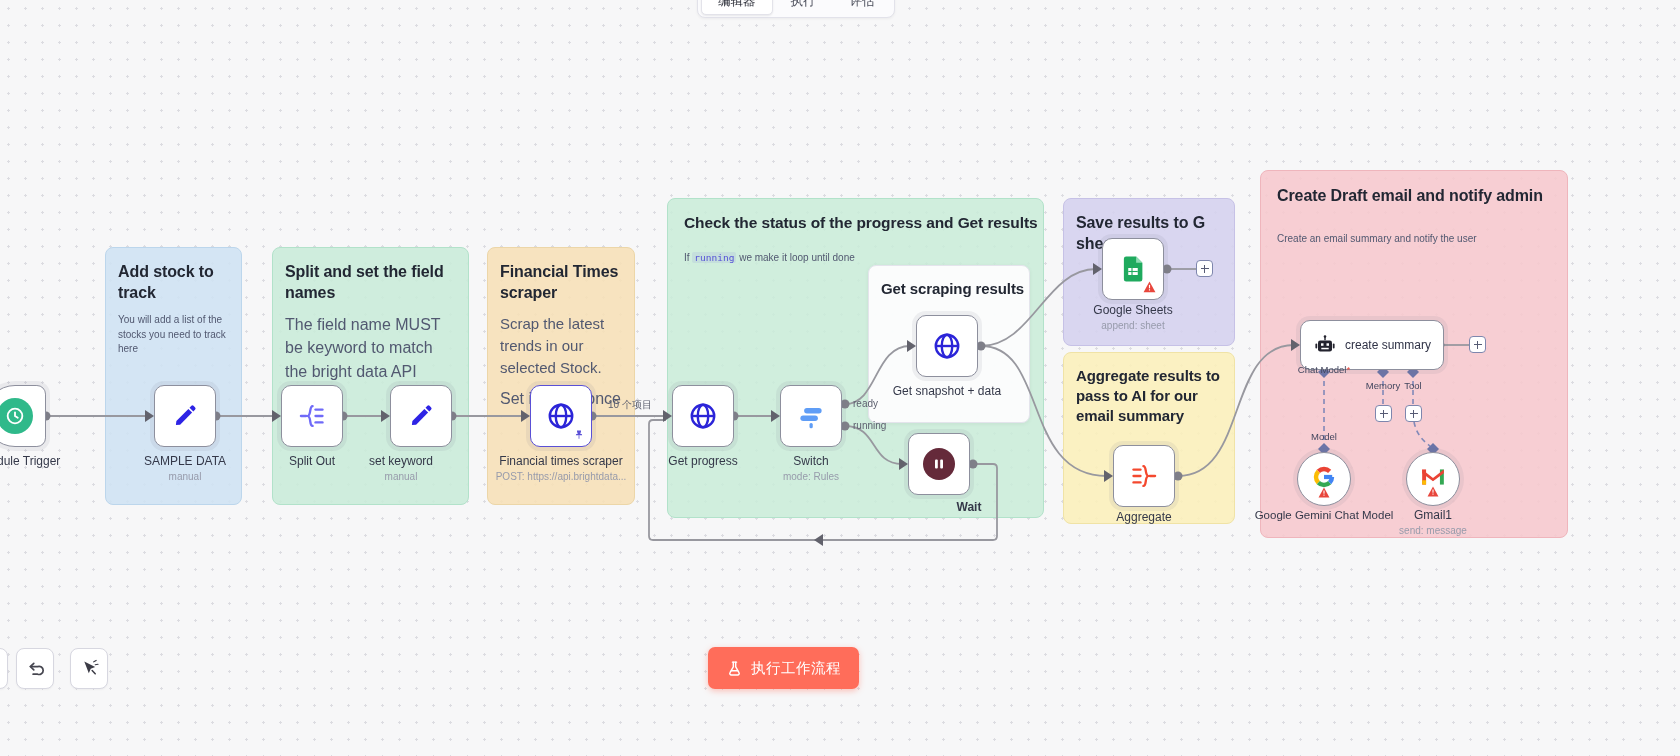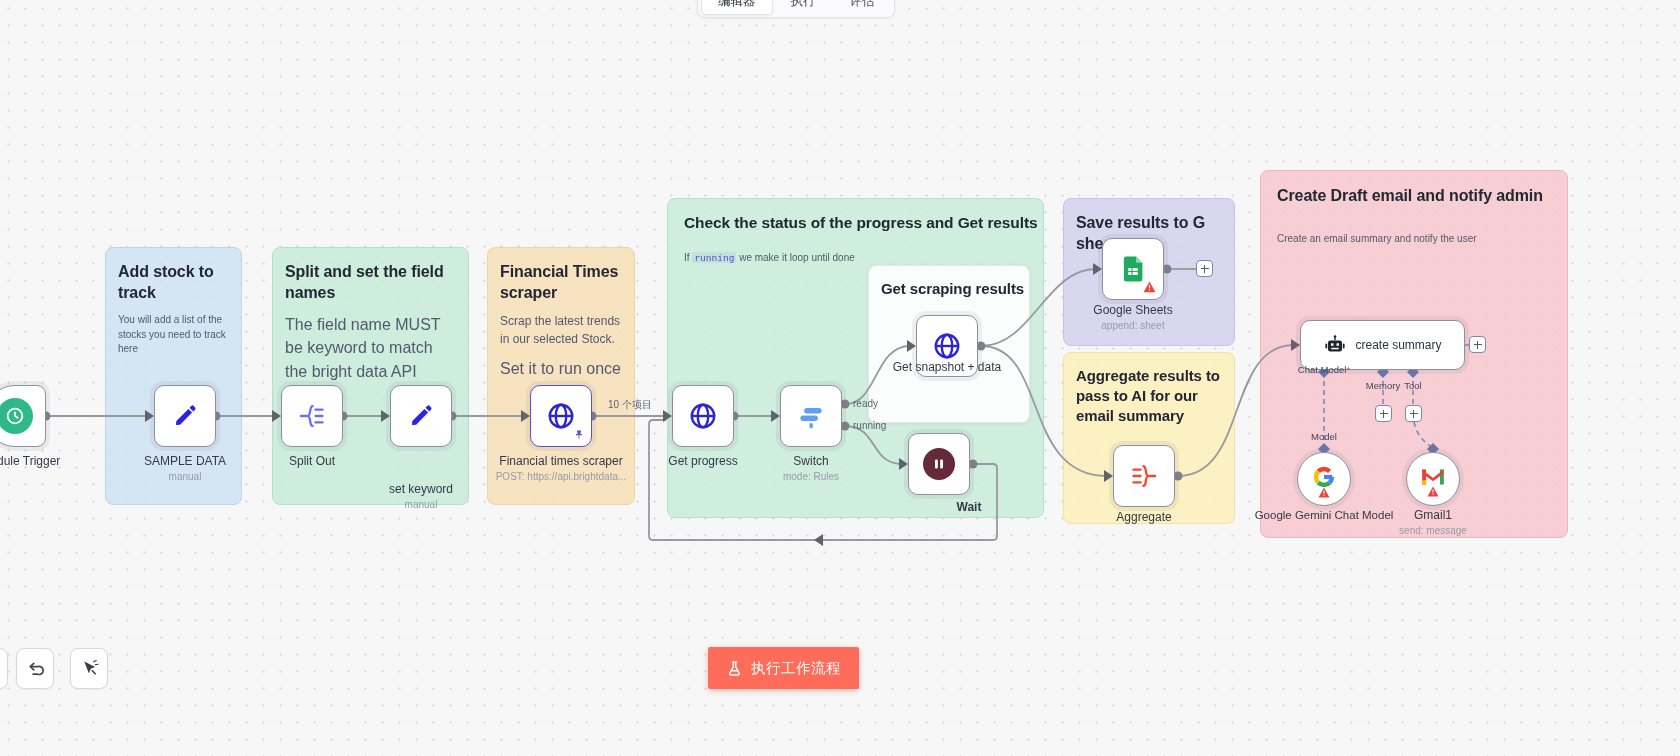--- a/index.html
+++ b/index.html
@@ -16,21 +16,21 @@
   .sticky h2 { font-size:16px; font-weight:700; color:#222733; line-height:1.32; margin-bottom:10px; letter-spacing:-0.1px;}
   .sticky p { font-size:10.5px; color:#515870; line-height:1.45; margin-bottom:9px; }
   .code { font-family:"DejaVu Sans Mono", monospace; font-size:9.5px; color:#5552d6; background:rgba(85,82,214,0.09); padding:0 2px; border-radius:2px; }
   
   .node { position:absolute; width:62px; height:62px; background:#fff; border:1.8px solid #8d8f9d;
     border-radius:10px; box-shadow:0 0 0 4px rgba(120,120,135,0.10); display:flex; align-items:center;
     justify-content:center; z-index:2; }
   .trigger { border-radius:34px 10px 10px 34px; }
   .pinned { border-color:#5a50d6; }
   .circle-node { border-radius:50%; width:54px; height:54px; flex-direction:column; }
-  .wide-node { width:165px; height:50px; gap:8px; }
+  .wide-node { width:144px; height:50px; gap:8px; }
   .wide-node span { font-size:12px; color:#2f3246; font-weight:500; }
   .nlabel { position:absolute; width:160px; text-align:center; z-index:2; font-size:12px; color:#343849; font-weight:500; line-height:1.25;}
   .nsub { font-size:10px; color:#979bab; font-weight:400; margin-top:2px; }
   .icon-bubble { border-radius:50%; display:flex; align-items:center; justify-content:center; }
   .pin-badge { position:absolute; right:6px; bottom:5px; }
   .warn { position:absolute; }
   
   .clabel { position:absolute; z-index:2; font-size:10px; color:#5c5f6e; }
   .plabel { position:absolute; z-index:2; font-size:9.5px; color:#42465e; width:90px; text-align:center; }
   .req { color:#e8463c; }
@@ -41,42 +41,42 @@
   .plus-btn::after { top:3.5px; bottom:3.5px; left:50%; width:1.5px; margin-left:-0.75px; }
   
   .tabbar { position:absolute; left:697px; top:-16px; height:34px; display:flex; align-items:center; gap:2px;
     background:#fbfbfd; border:1px solid #e2e2ea; border-radius:8px; padding:3px; z-index:5; box-shadow:0 1px 3px rgba(0,0,0,0.05);}
   .tab { height:28px; display:flex; align-items:center; padding:0 16px; font-size:12.5px; color:#4c4f5c; border-radius:5px; white-space:nowrap;}
   .tab.active { background:#fff; border:1px solid #e3e3ea; box-shadow:0 1px 2px rgba(0,0,0,0.08); color:#2c2e38; }
   
   .ctl-btn { position:absolute; width:38px; height:41px; background:#fff; border:1px solid #d7d7e0;
     border-radius:8px; display:flex; align-items:center; justify-content:center; z-index:5; box-shadow:0 1px 2px rgba(0,0,0,0.04);}
   .exec-btn { position:absolute; left:708px; top:647px; height:42px; padding:0 18px; background:#ff6d5a;
-    border:none; border-radius:2px; display:flex; align-items:center; gap:8px; z-index:5;
+    border:none; border-radius:7px; display:flex; align-items:center; gap:8px; z-index:5;
     box-shadow:0 2px 6px rgba(255,109,90,0.4); cursor:pointer;}
   .exec-btn span { color:#fff; font-size:14.5px; font-weight:500; letter-spacing:0.5px; white-space:nowrap;}
 </style>
 </head>
 <body>
 
 <div id="canvas">
 
   <div class="sticky" style="left:105px;top:247px;width:137px;height:258px;background:rgba(207,227,243,0.88);border-color:#bcd6ec;">
     <h2>Add stock to track</h2>
     <p style="font-size:10px;">You will add a list of the stocks you need to track here</p>
   </div>
 
   <div class="sticky" style="left:272px;top:247px;width:197px;height:258px;background:rgba(201,236,216,0.88);border-color:#b2e2ca;">
     <h2>Split and set the field names</h2>
     <p style="font-size:16px;">The field name MUST be keyword to match the bright data API</p>
   </div>
 
   <div class="sticky" style="left:487px;top:247px;width:148px;height:258px;background:rgba(246,224,184,0.9);border-color:#ecd6a8;">
     <h2>Financial Times scraper</h2>
-    <p style="font-size:12px;">Scrap the latest trends in our selected Stock.</p>
+    <p style="font-size:15px;">Scrap the latest trends in our selected Stock.</p>
     <p style="font-size:16px;">Set it to run once</p>
   </div>
 
   <div class="sticky" style="left:667px;top:198px;width:377px;height:320px;background:rgba(201,236,216,0.85);border-color:#b2e2ca;padding:14px 16px;">
     <h2 style="font-size:15.5px;white-space:nowrap;margin-bottom:18px;">Check the status of the progress and Get results</h2>
     <p style="font-size:10px;">
       <span>If </span><code class="code">running</code><span> we make it loop until done</span>
     </p>
   </div>
 
@@ -197,21 +197,21 @@
   <div class="nlabel" style="left:232px;top:454px;">
       <div>Split Out</div>
     </div>
 
   <div class="node" style="left:390px;top:385px;">
     <svg width="28" height="28" viewBox="0 0 24 24" fill="#2d23e5">
       <path d="M4.6 16.2 L14.9 5.9 18.1 9.1 7.8 19.4 4.2 19.8 Z"></path>
       <path d="M15.9 4.9 l1.6-1.6 a1.3 1.3 0 0 1 1.8 0 l1.4 1.4 a1.3 1.3 0 0 1 0 1.8 L19.1 8.1 Z"></path>
     </svg>
   </div>
-  <div class="nlabel" style="left:341px;top:454px;margin-top:28px;">
+  <div class="nlabel" style="left:321px;top:454px;">
     <div>set keyword</div>
     <div class="nsub">manual</div>
   </div>
 
   <div class="node pinned" style="left:530px;top:385px;">
     <svg width="30" height="30" viewBox="0 0 24 24" fill="none" stroke="#2b24d8" stroke-width="1.9">
       <circle cx="12" cy="12" r="9"></circle>
         <ellipse cx="12" cy="12" rx="4.2" ry="9"></ellipse>
         <path d="M3 12 H21"></path>
     </svg>
@@ -248,21 +248,21 @@
     <div class="nsub">mode: Rules</div>
   </div>
 
   <div class="node" style="left:916px;top:315px;">
     <svg width="30" height="30" viewBox="0 0 24 24" fill="none" stroke="#2b24d8" stroke-width="1.9">
       <circle cx="12" cy="12" r="9"></circle>
         <ellipse cx="12" cy="12" rx="4.2" ry="9"></ellipse>
         <path d="M3 12 H21"></path>
     </svg>
   </div>
-  <div class="nlabel" style="left:867px;top:360px;text-align:center;">
+  <div class="nlabel" style="left:867px;top:384px;text-align:center;">
       <div>Get snapshot + data</div>
     </div>
 
   <div class="node" style="left:908px;top:433px;">
     <div class="icon-bubble" style="width:32px;height:32px;background:#652a3a;">
       <svg width="14" height="14" viewBox="0 0 14 14" fill="#fff">
         <rect x="3" y="2.5" width="2.8" height="9" rx="1"></rect>
           <rect x="8.2" y="2.5" width="2.8" height="9" rx="1"></rect>
       </svg>
     </div>

